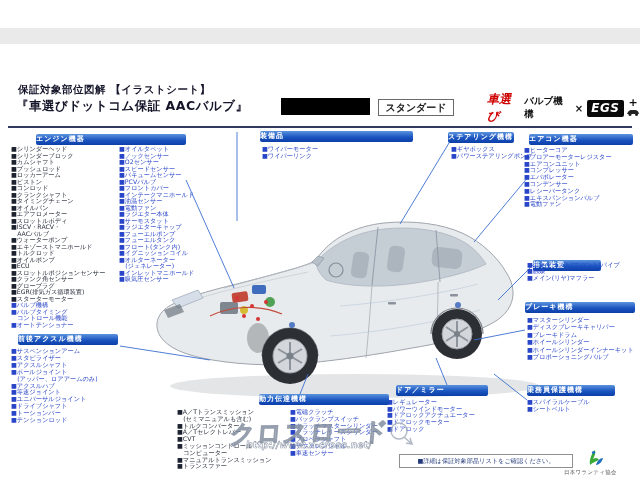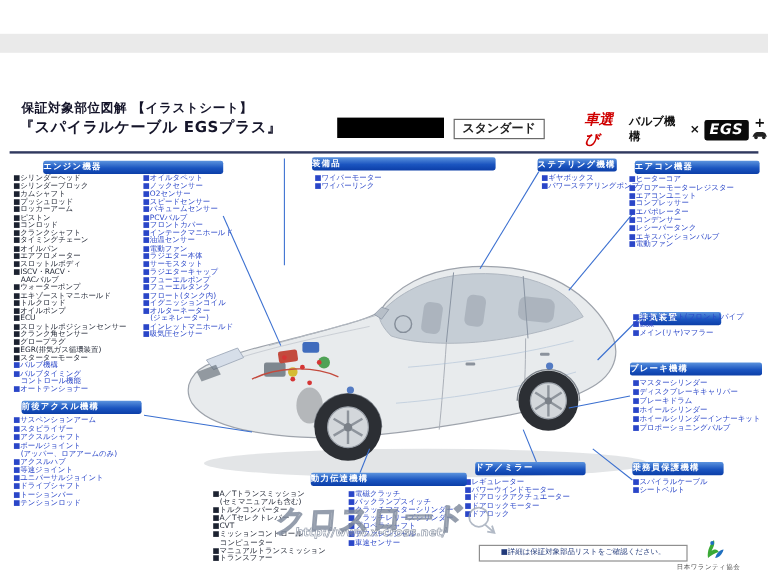--- a/index.html
+++ b/index.html
@@ -37,21 +37,21 @@
   .bar-equip{left:260px;top:103px;width:153px;}
   .list-equip{left:262px;top:117px;line-height:7px;}
   .bar-steer{left:448px;top:104px;width:66px;}
   .list-steer{left:451px;top:117px;line-height:7px;}
   .bar-aircon{left:529px;top:106px;width:104px;}
   .list-aircon{left:524px;top:119px;line-height:6.8px;}
   .bar-exhaust{left:533px;top:232px;width:68px;}
   .list-exhaust{left:527px;top:234px;line-height:6.4px;}
   .bar-brake{left:525px;top:274px;width:110px;}
   .list-brake{left:527px;top:288px;line-height:7.4px;}
-  .bar-occupant{left:527px;top:357px;width:76px;}
+  .bar-occupant{left:527px;top:357px;width:88px;}
   .list-occupant{left:527px;top:370px;line-height:7px;}
   .bar-door{left:396px;top:357px;width:92px;}
   .list-door{left:387px;top:371px;line-height:6.7px;}
   .bar-power{left:259px;top:366px;width:130px;}
   .list-power1{left:177px;top:381px;line-height:6.8px;}
   .list-power2{left:290px;top:381px;line-height:6.8px;}
   .car{position:absolute;left:140px;top:158px;width:398px;height:226px;z-index:1;}
   .leaders{position:absolute;left:0;top:0;z-index:2;pointer-events:none;}
   .notebox{position:absolute;left:399px;top:426px;width:172px;height:12px;border:1px solid #8f8f8f;
            background:#fff;color:#223a7a;font-size:6.2px;line-height:12px;text-align:center;z-index:4;}
@@ -68,21 +68,21 @@
   .wm-swirl{position:absolute;left:386px;top:392px;z-index:5;pointer-events:none;opacity:.75;}
 </style>
 </head>
 <body>
 
 <div class="sheet">
   <div class="edge top"></div>
   <div class="edge bottom"></div>
 
   <div class="title1">保証対象部位図解 【イラストシート】</div>
-  <div class="title2">『スパイラルケーブル EGSプラス』</div>
+  <div class="title2">『車選びドットコム保証 AACバルブ』</div>
   <div class="redacted"></div>
   <div class="planbox">スタンダード</div>
   <div class="brand">
     <span class="red">車選び</span>
     <span class="blk">バルブ機構</span>
     <span class="x">×</span>
     <span class="egsbox">EGS</span>
     <span class="egsplus">
       <span class="plus">+</span>
       <svg width="14" height="9" viewBox="0 0 14 9">

